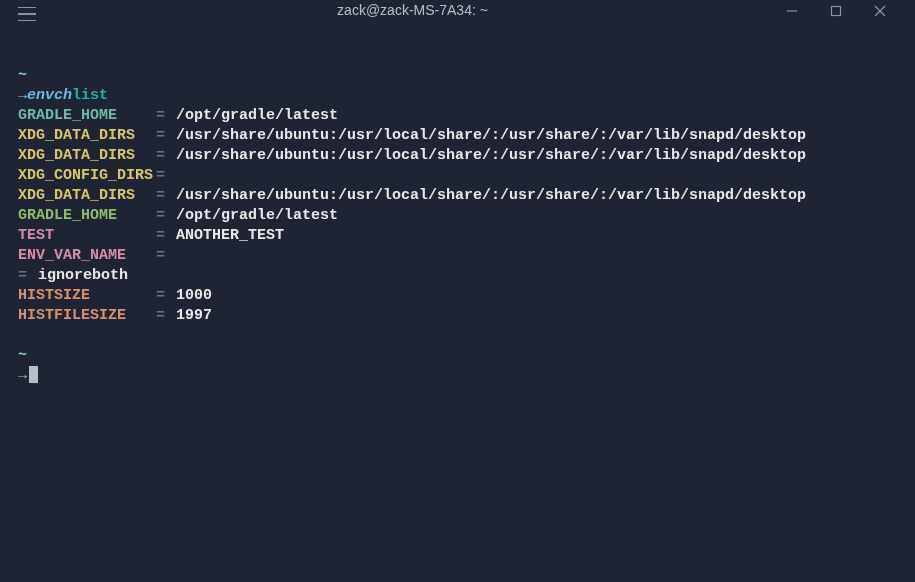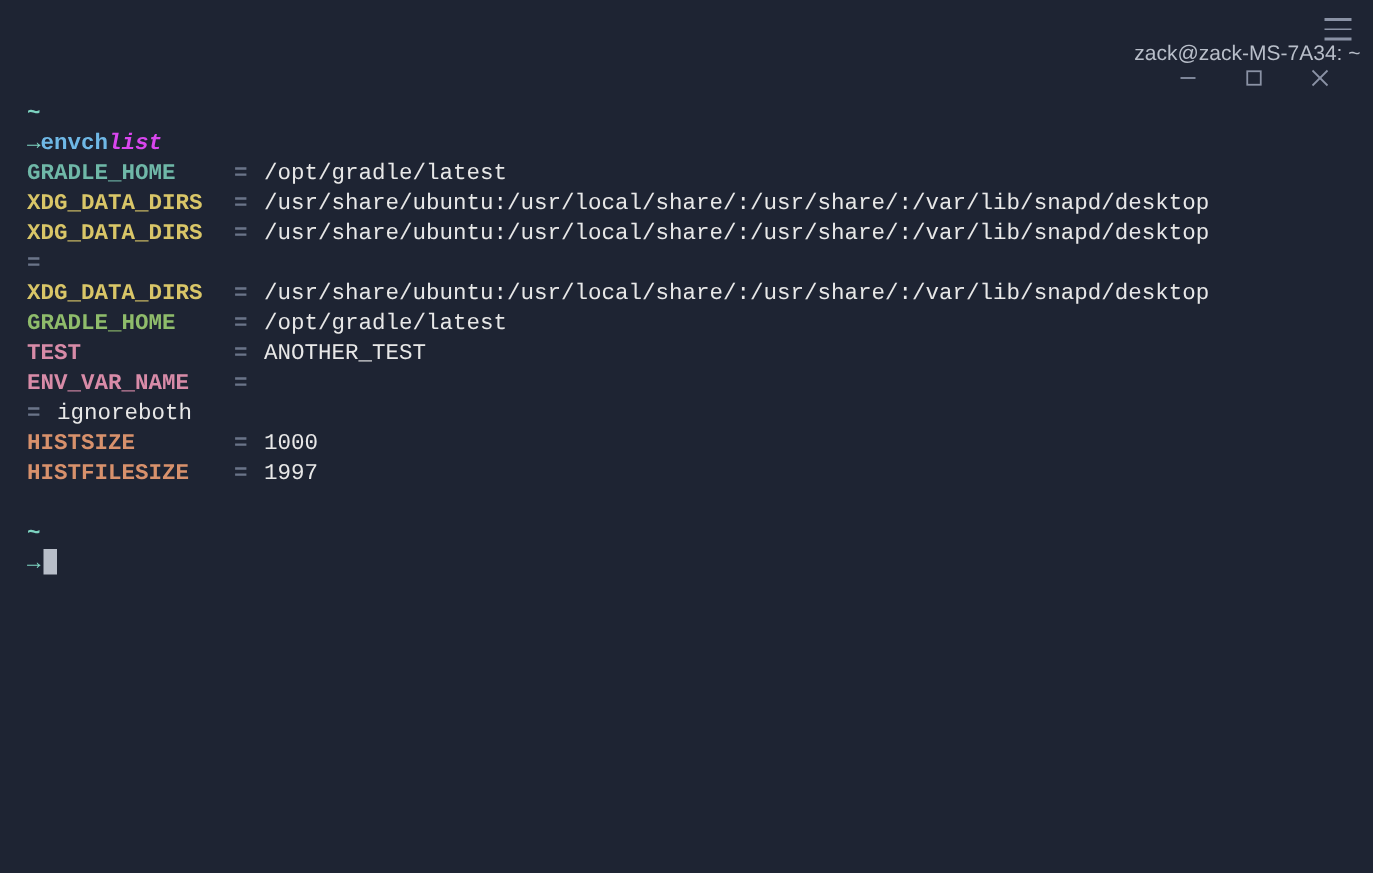--- a/index.html
+++ b/index.html
@@ -12,24 +12,23 @@
       height: 582px;
       background: #1e2433;
       font-family: 'Consolas', 'Monaco', 'Courier New', monospace;
       font-size: 15px;
       overflow: hidden;
       color: #e8e8e8;
     }
     .titlebar {
       height: 38px;
       display: flex;
-      align-items: flex-end;
-      padding: 12px 8px;
+      align-items: flex-start;
+      padding: 2px 8px;
       background: #1e2433;
-      flex-direction: column;
     }
     .hamburger {
       width: 24px;
       height: 24px;
       display: flex;
       flex-direction: column;
       justify-content: center;
       gap: 5px;
       cursor: pointer;
       margin-left: 10px;
@@ -65,35 +64,35 @@
       padding: 8px 18px;
       line-height: 20px;
       font-weight: bold;
     }
     .line {
       white-space: pre;
       display: flex;
     }
     .tilde { color: #7dd3c0; }
     .arrow { color: #7dd3c0; }
-    .cmd { color: #6fb8e6; font-weight: bold; }
-    .arg { color: #d946ef; font-weight: bold; font-style: italic; }
+    .cmd { color: #6fb8e6; font-weight: bold; font-style: italic; }
+    .arg { color: #14b8a6; font-weight: bold; }
     .varname {
       display: inline-block;
       width: 138px;
       font-weight: bold;
     }
     .eq {
       color: #6a7489;
       display: inline-block;
       width: 20px;
     }
     .value {
       color: #e8e8e8;
-      font-weight: normal;
+      font-weight: bold;
     }
     .col-yellow { color: #d9c668; }
     .col-green { color: #8fbc6b; }
     .col-teal { color: #6fb8a8; }
     .col-pink { color: #d88ba8; }
     .col-salmon { color: #d8916c; }
     .cursor {
       display: inline-block;
       width: 9px;
       height: 17px;
@@ -134,21 +133,21 @@
 </div>
 
 <div class="terminal">
   <div class="spacer"></div>
   <div class="line"><span class="tilde">~</span></div>
   <div class="line"><span class="arrow">→</span> <span class="cmd">envch</span> <span class="arg">list</span></div>
   <div id="varlist">
       <div class="line"><span class="varname col-teal">GRADLE_HOME</span><span class="eq">=</span><span class="value">/opt/gradle/latest</span></div>
       <div class="line"><span class="varname col-yellow">XDG_DATA_DIRS</span><span class="eq">=</span><span class="value">/usr/share/ubuntu:/usr/local/share/:/usr/share/:/var/lib/snapd/desktop</span></div>
       <div class="line"><span class="varname col-yellow">XDG_DATA_DIRS</span><span class="eq">=</span><span class="value">/usr/share/ubuntu:/usr/local/share/:/usr/share/:/var/lib/snapd/desktop</span></div>
-      <div class="line"><span class="eq">=</span></div>
+      <div class="line"><span class="varname col-yellow">XDG_CONFIG_DIRS</span><span class="eq">=</span></div>
       <div class="line"><span class="varname col-yellow">XDG_DATA_DIRS</span><span class="eq">=</span><span class="value">/usr/share/ubuntu:/usr/local/share/:/usr/share/:/var/lib/snapd/desktop</span></div>
       <div class="line"><span class="varname col-green">GRADLE_HOME</span><span class="eq">=</span><span class="value">/opt/gradle/latest</span></div>
       <div class="line"><span class="varname col-pink">TEST</span><span class="eq">=</span><span class="value">ANOTHER_TEST</span></div>
       <div class="line"><span class="varname col-pink">ENV_VAR_NAME</span><span class="eq">=</span></div>
       <div class="line"><span class="eq">=</span><span class="value">ignoreboth</span></div>
       <div class="line"><span class="varname col-salmon">HISTSIZE</span><span class="eq">=</span><span class="value">1000</span></div>
       <div class="line"><span class="varname col-salmon">HISTFILESIZE</span><span class="eq">=</span><span class="value">1997</span></div>
     </div>
   <div class="spacer"></div>
   <div class="line"><span class="tilde">~</span></div>

